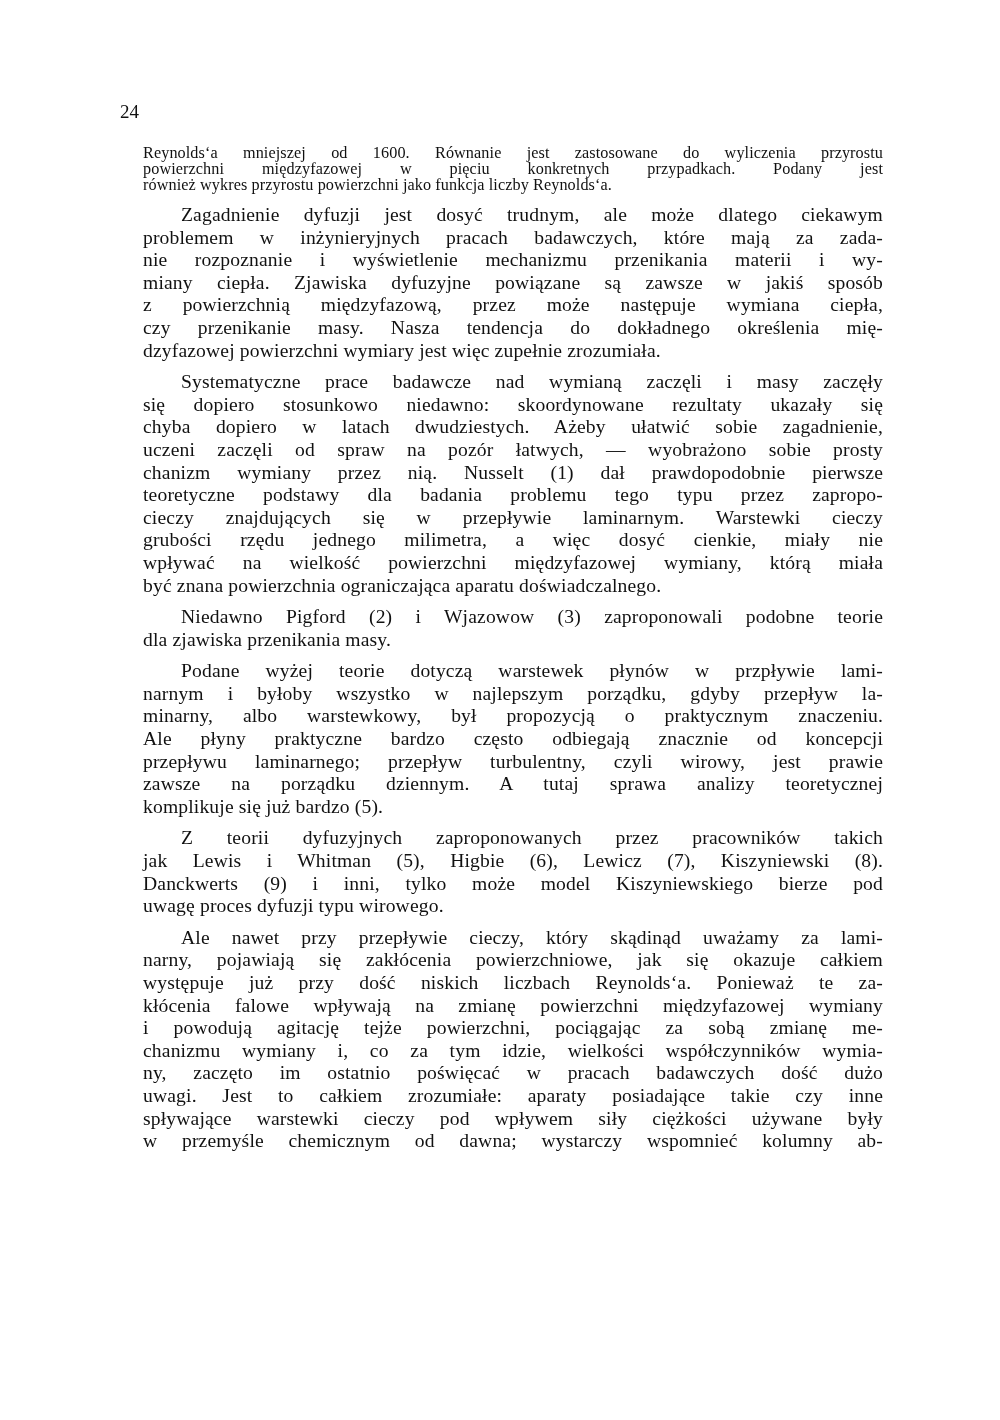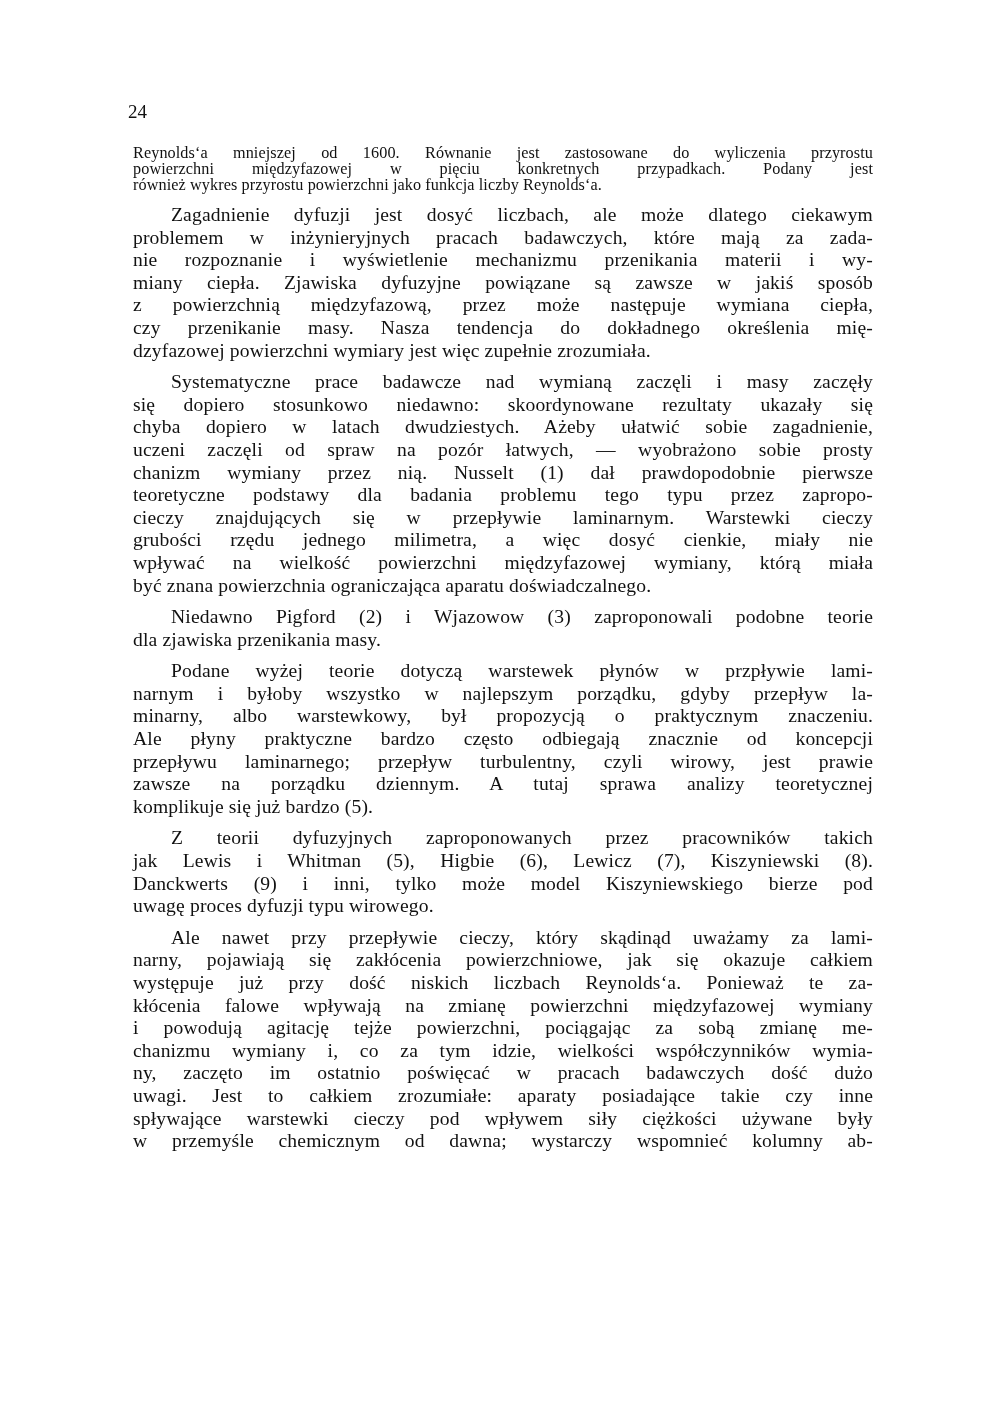--- a/index.html
+++ b/index.html
@@ -10,28 +10,28 @@
     body {
       width: 1000px;
       height: 1420px;
       position: relative;
       overflow: hidden;
       font-family: "Liberation Serif", "DejaVu Serif", serif;
       color: #111111;
     }
     .page-number {
       position: absolute;
-      left: 128px;
+      left: 120px;
       top: 101px;
       font-size: 19px;
       line-height: 22px;
     }
     .content {
       position: absolute;
-      left: 133px;
+      left: 143px;
       top: 145px;
       width: 740px;
     }
     .para {
       margin: 0;
     }
     .line {
       display: block;
       text-align: justify;
       text-align-last: justify;
@@ -68,21 +68,21 @@
 
 <div class="content">
 
   <div class="para small">
     <span class="line">Reynolds‘a mniejszej od 1600. Równanie jest zastosowane do wyliczenia przyrostu</span>
     <span class="line">powierzchni międzyfazowej w pięciu konkretnych przypadkach. Podany jest</span>
     <span class="line last">również wykres przyrostu powierzchni jako funkcja liczby Reynolds‘a.</span>
   </div>
 
   <div class="para body">
-    <span class="line indent">Zagadnienie dyfuzji jest dosyć liczbach, ale może dlatego ciekawym</span>
+    <span class="line indent">Zagadnienie dyfuzji jest dosyć trudnym, ale może dlatego ciekawym</span>
     <span class="line">problemem w inżynieryjnych pracach badawczych, które mają za zada-</span>
     <span class="line">nie rozpoznanie i wyświetlenie mechanizmu przenikania materii i wy-</span>
     <span class="line">miany ciepła. Zjawiska dyfuzyjne powiązane są zawsze w jakiś sposób</span>
     <span class="line">z powierzchnią międzyfazową, przez może następuje wymiana ciepła,</span>
     <span class="line">czy przenikanie masy. Nasza tendencja do dokładnego określenia mię-</span>
     <span class="line last">dzyfazowej powierzchni wymiary jest więc zupełnie zrozumiała.</span>
   </div>
 
   <div class="para body">
     <span class="line indent">Systematyczne prace badawcze nad wymianą zaczęli i masy zaczęły</span>

